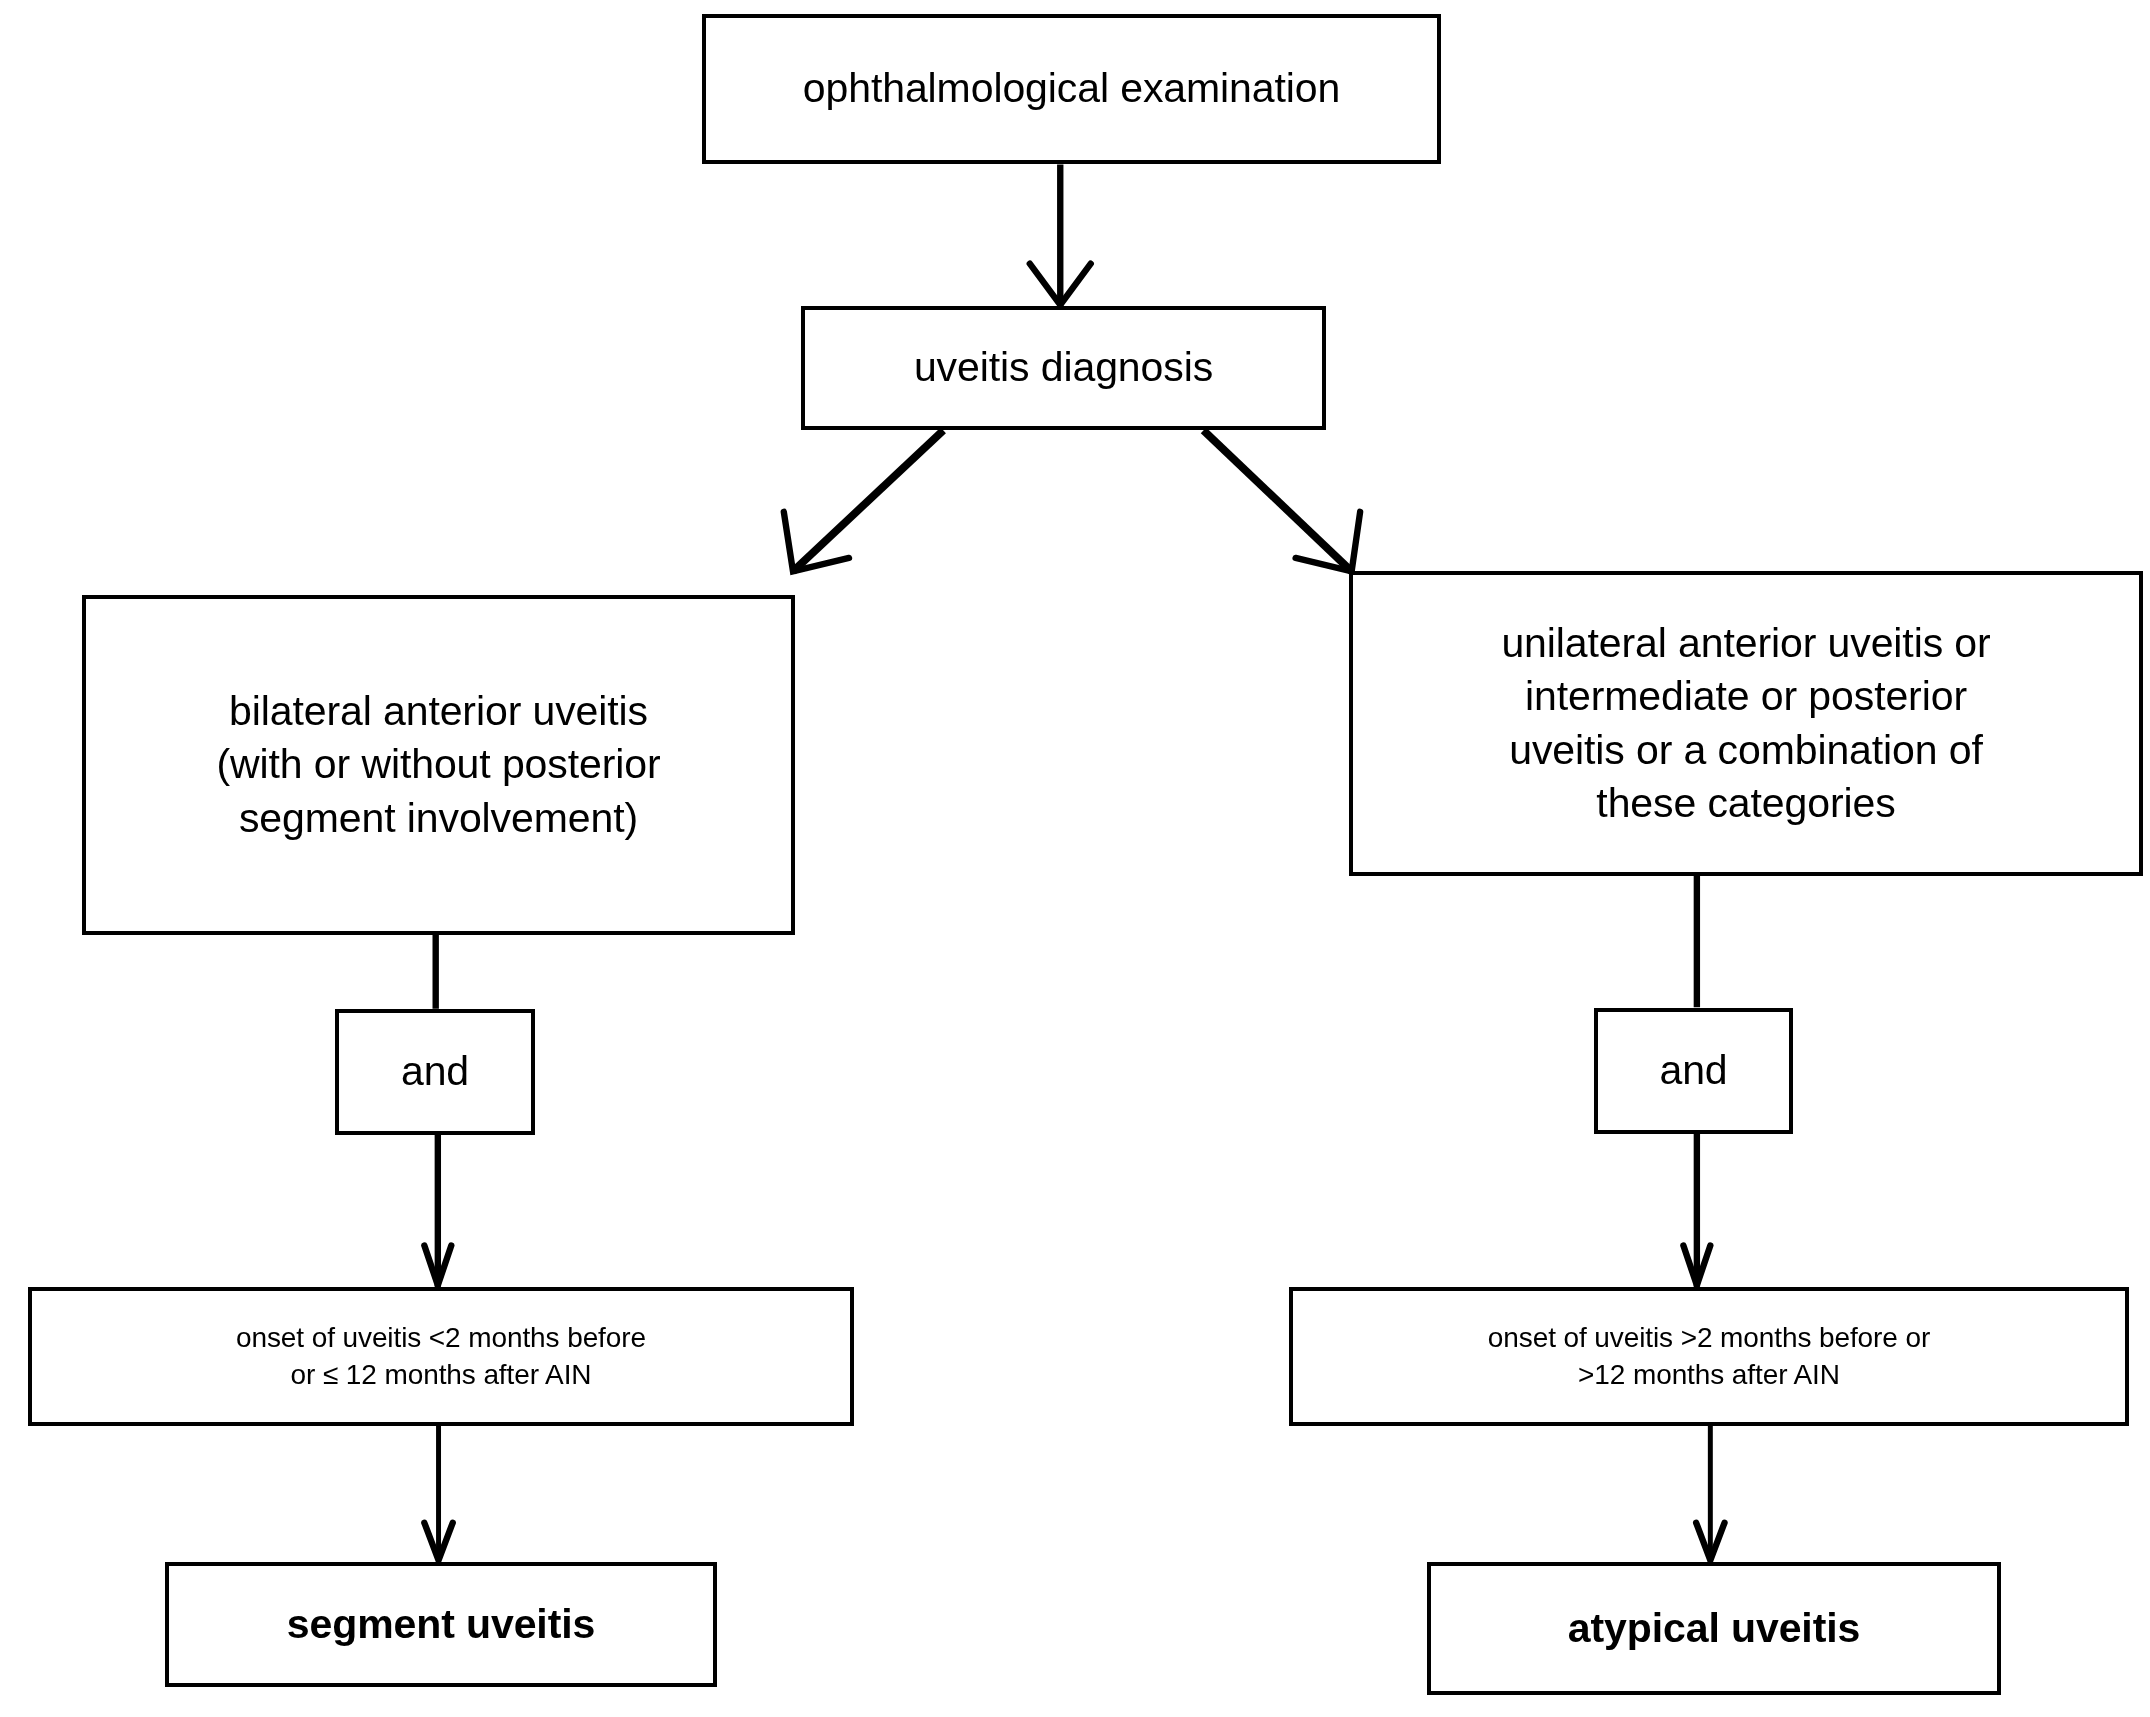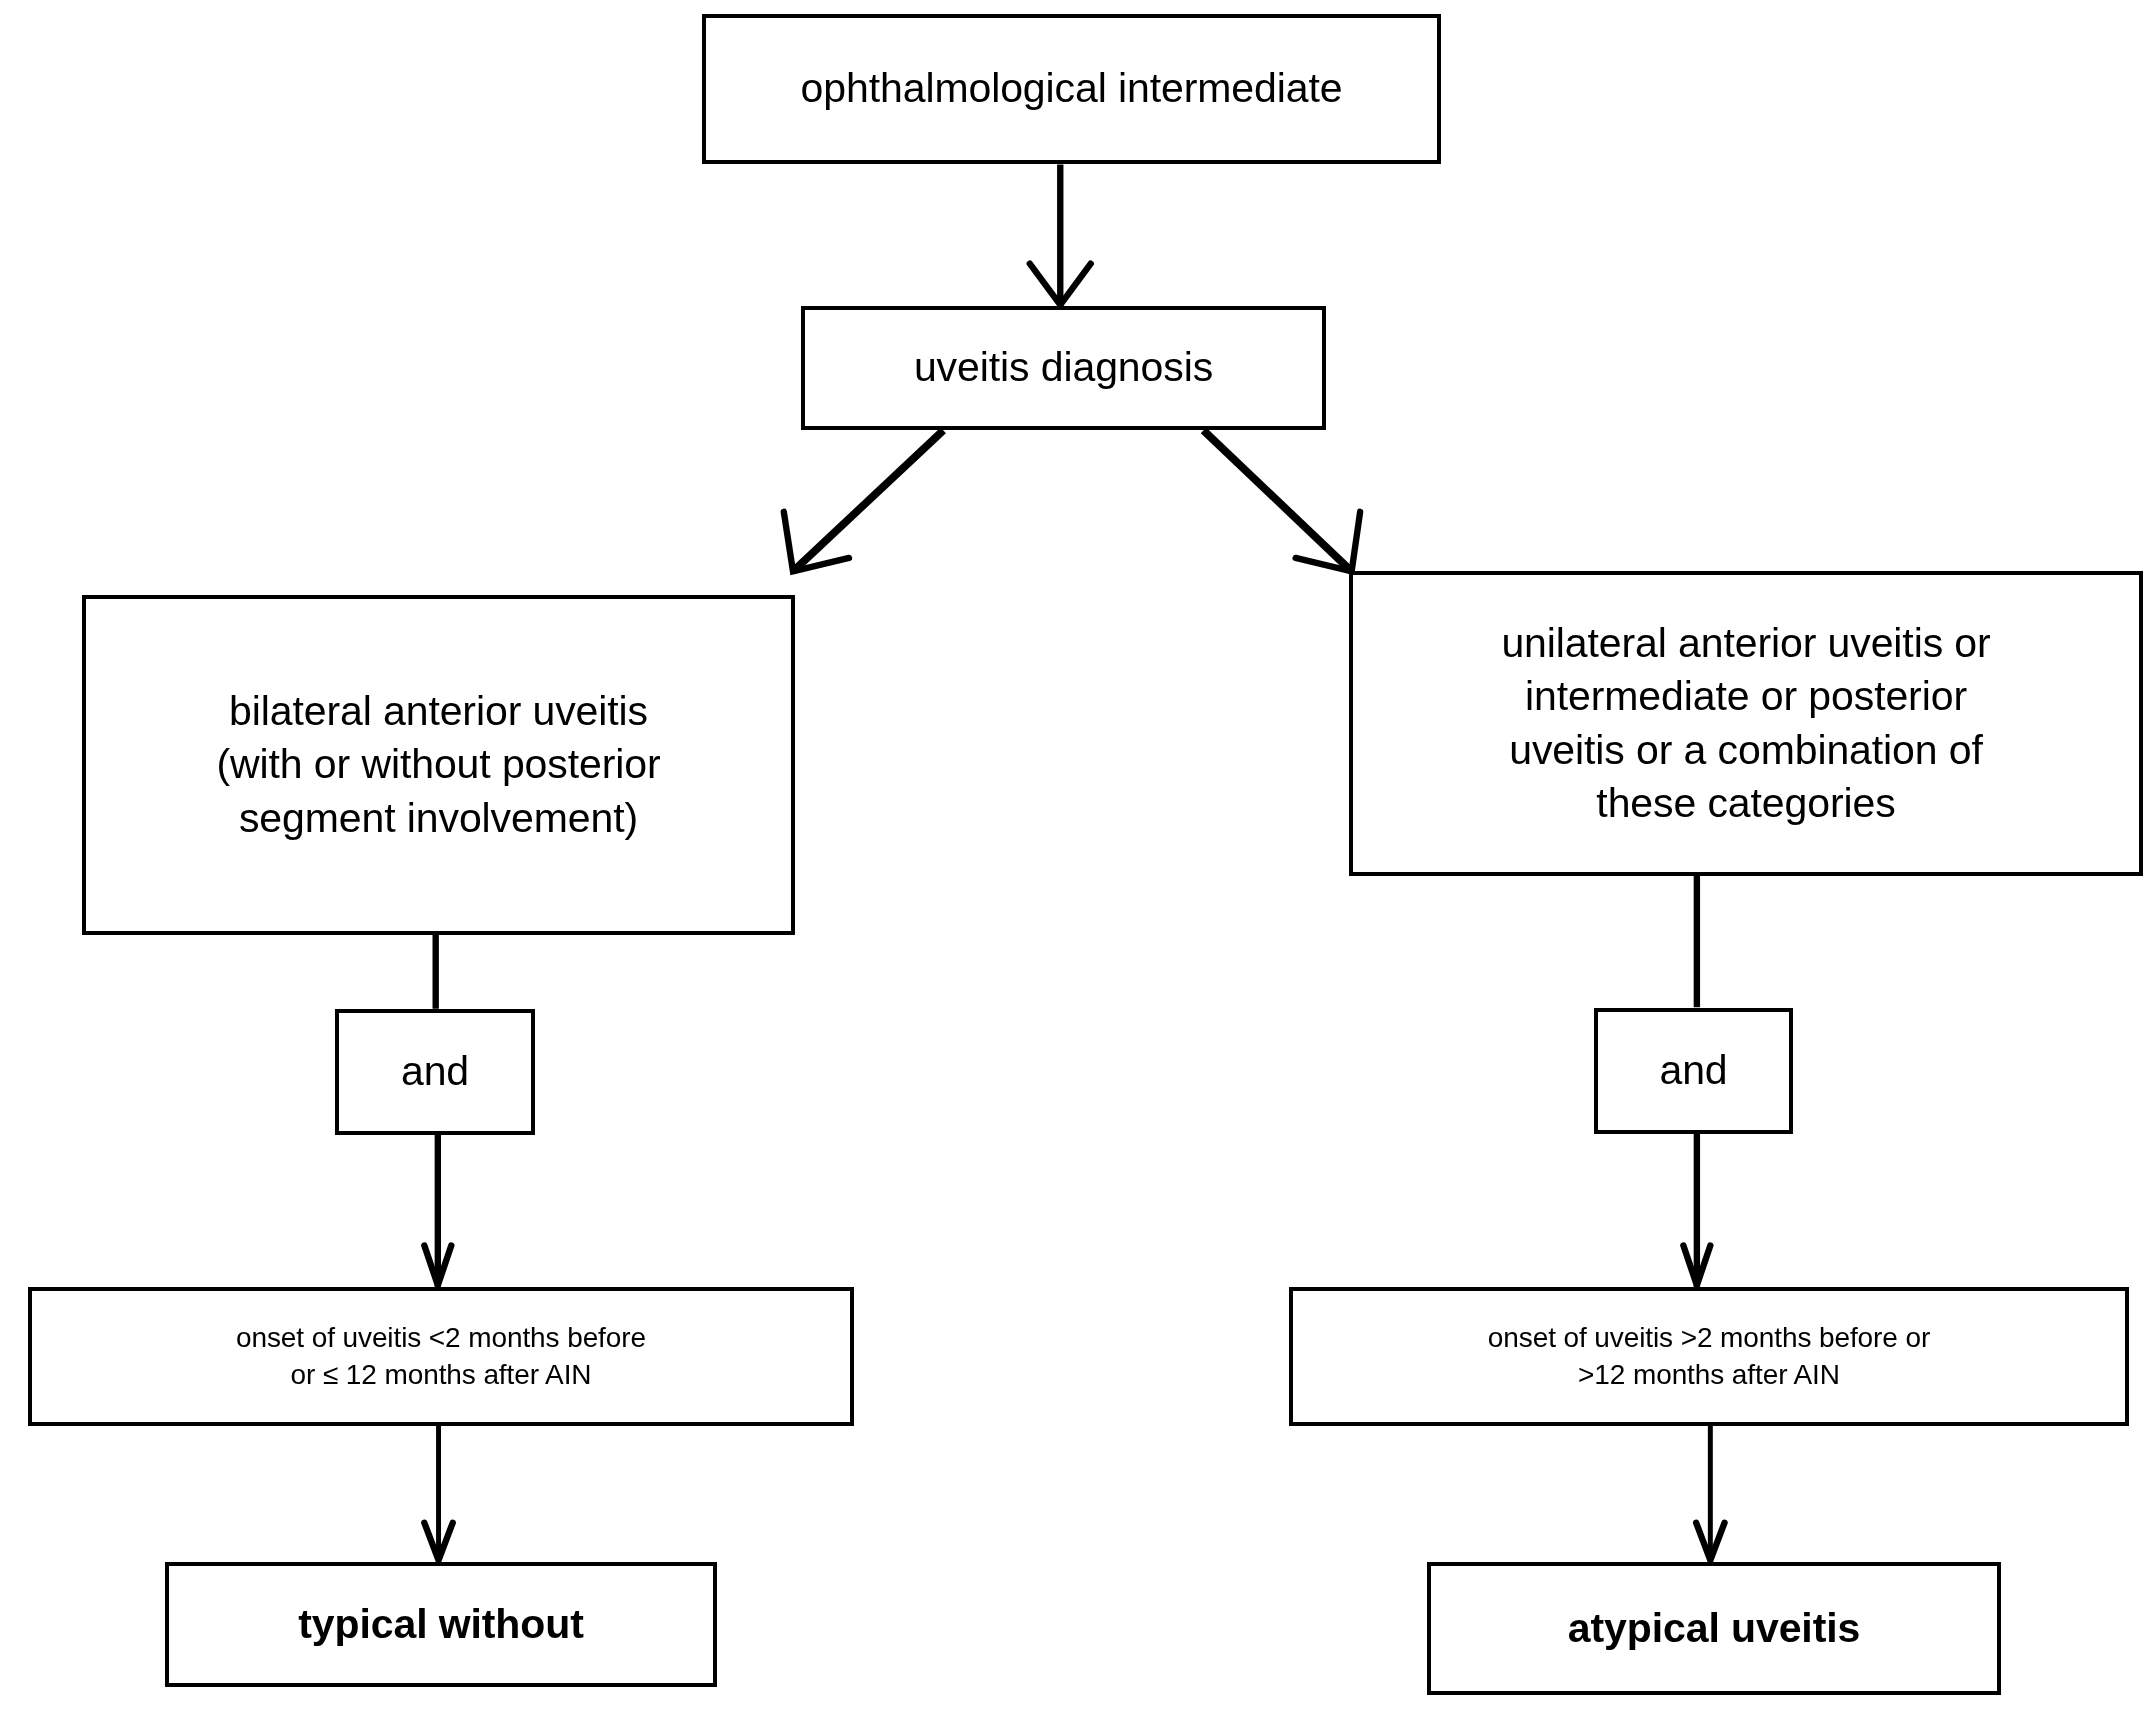--- a/index.html
+++ b/index.html
@@ -110,21 +110,21 @@
       <line class="edge-line" x1="2393" y1="1599" x2="2393" y2="1815" stroke-width="9"></line>
       <polyline class="edge-head" points="2374,1757 2393,1813 2412,1757"></polyline>
     </g>
 
     <g>
       <line class="edge-line" x1="2412" y1="2011" x2="2412" y2="2203" stroke-width="7"></line>
       <polyline class="edge-head" points="2392,2148 2412,2201 2432,2148"></polyline>
     </g>
   </svg>
 
-  <div class="node" id="node-exam">ophthalmological intermediate</div>
+  <div class="node" id="node-exam">ophthalmological examination</div>
 
   <div class="node" id="node-diagnosis">uveitis diagnosis</div>
 
   <div class="node" id="node-bilateral">bilateral anterior uveitis
 (with or without posterior
 segment involvement)</div>
 
   <div class="node" id="node-unilateral">unilateral anterior uveitis or
 intermediate or posterior
 uveitis or a combination of
@@ -133,18 +133,18 @@
   <div class="node" id="node-and-left">and</div>
 
   <div class="node" id="node-and-right">and</div>
 
   <div class="node small" id="node-onset-left">onset of uveitis &lt;2 months before
 or ≤ 12 months after AIN</div>
 
   <div class="node small" id="node-onset-right">onset of uveitis &gt;2 months before or
 &gt;12 months after AIN</div>
 
-  <div class="node bold" id="node-typical">typical without</div>
+  <div class="node bold" id="node-typical">segment uveitis</div>
 
   <div class="node bold" id="node-atypical">atypical uveitis</div>
 
 </div>
 
 
 </body></html>

